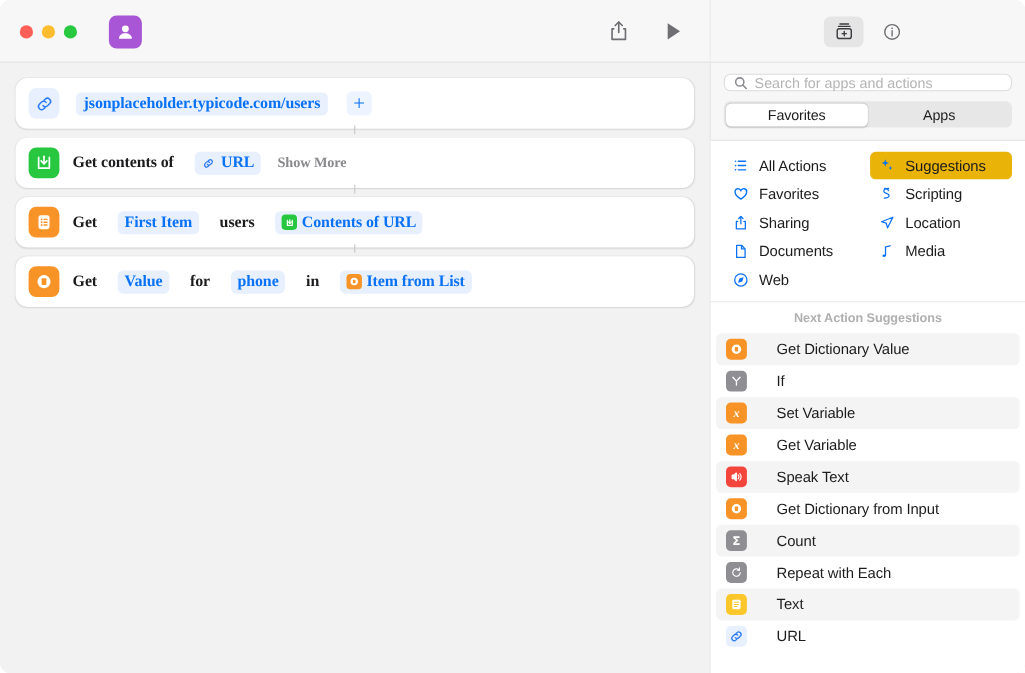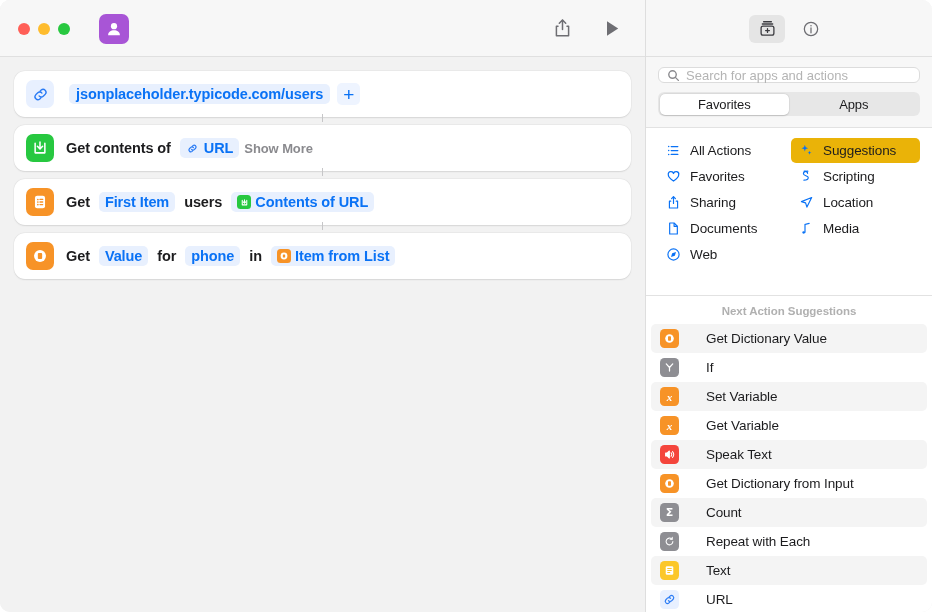--- a/index.html
+++ b/index.html
@@ -133,22 +133,23 @@
   .act-icon.green  { background: #27c840; }
   .act-icon.orange { background: #f79327; }
 
   .act-text {
     font-size: 14.5px;
     color: #1c1c1e;
     font-weight: 700;
     display: flex;
     align-items: center;
     flex-wrap: wrap;
-    gap: 2px;
+    gap: 12px;
     letter-spacing: -0.1px;
+    font-family: Liberation Serif, serif;
   }
   .act-text .word { margin: 0 4px; }
   .act-text .word:first-child { margin-left: 0; }
 
   .token {
     background: #e8f0fe;
     color: #0a72f5;
     font-weight: 700;
     font-size: 14.5px;
     border-radius: 5px;
@@ -278,21 +279,21 @@
   }
   .seg.selected {
     background: #ffffff;
     box-shadow: 0 0.5px 1.5px rgba(0,0,0,0.16), 0 0 0 0.5px rgba(0,0,0,0.04);
   }
 
   .cat-panel {
     background: #ffffff;
     border-top: 1px solid #e2e2e2;
     border-bottom: 1px solid #e2e2e2;
-    padding: 10px 12px 28px 12px;
+    padding: 10px 12px 7px 12px;
   }
   .cat-grid {
     display: grid;
     grid-template-columns: 1fr 1fr;
     column-gap: 4px;
     row-gap: 1px;
   }
   .cat-item {
     display: flex;
     align-items: center;

